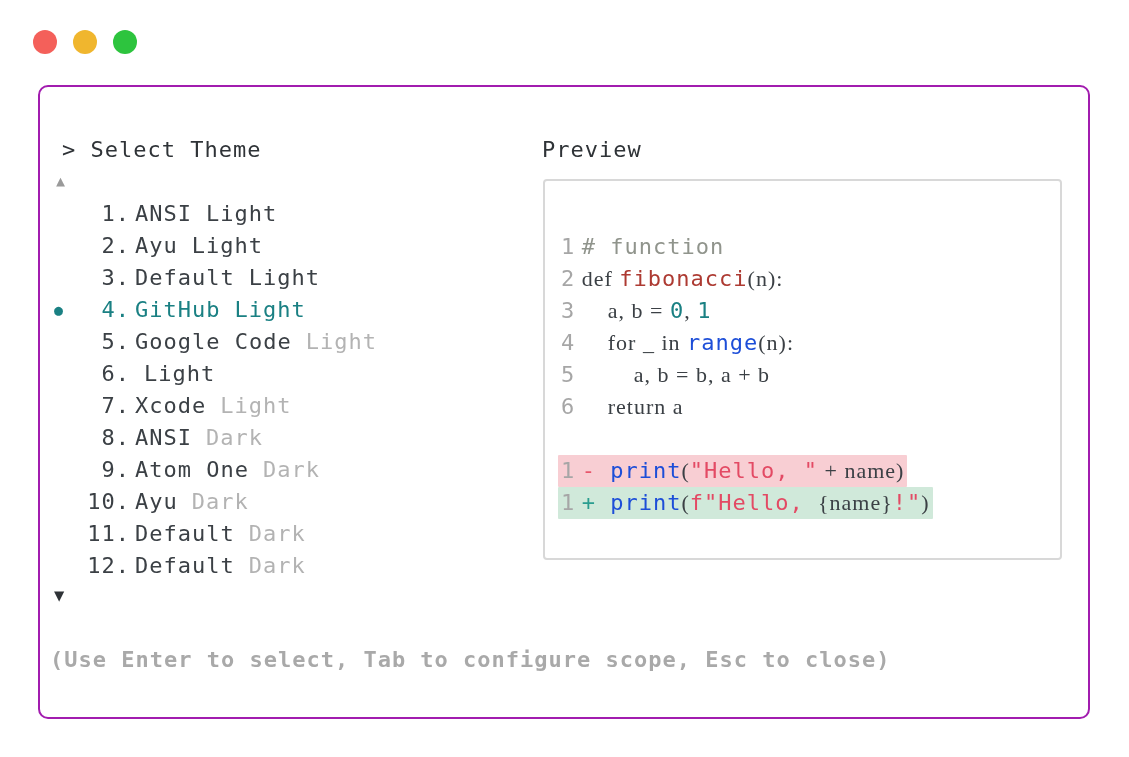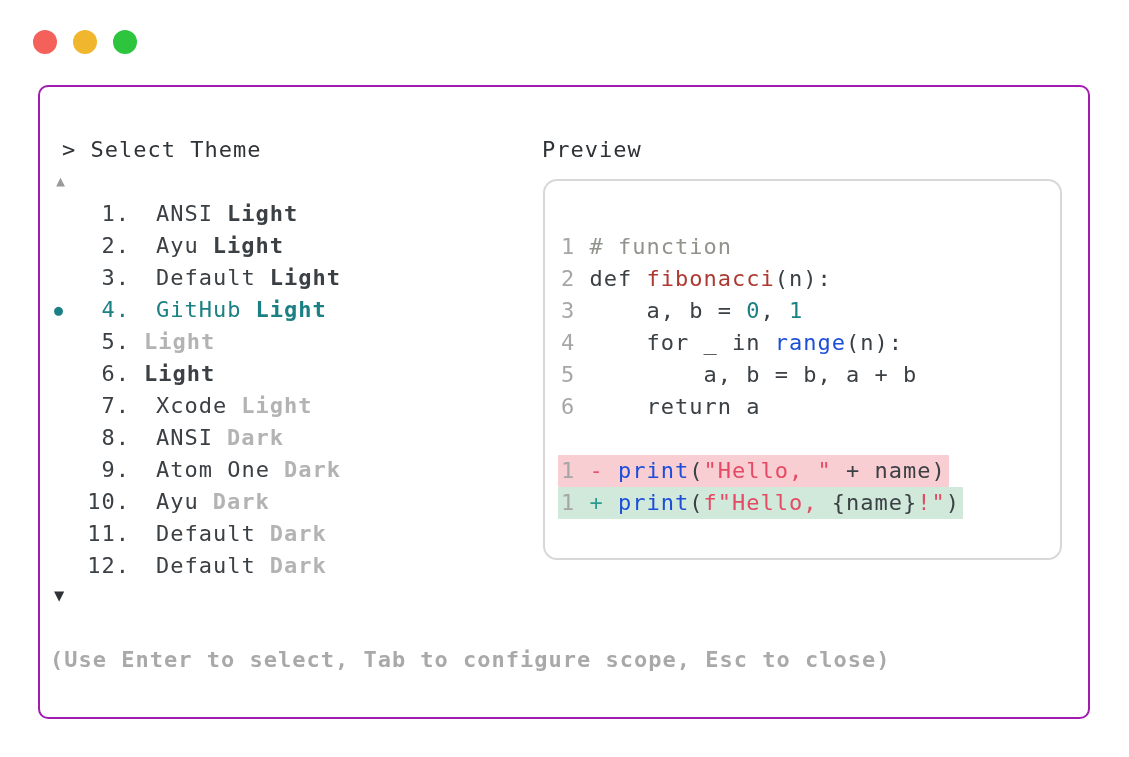--- a/index.html
+++ b/index.html
@@ -28,40 +28,40 @@
   .prompt-header   { position: absolute; left: 22px;  top: 47px; line-height: 32px; color: #2f3337; }
   .preview-label   { position: absolute; left: 502px; top: 47px; line-height: 32px; color: #2f3337; }
   .arrow-up        { position: absolute; left: 16px;  top: 82px;  font-size: 15px; color: #9a9a9a; line-height: 24px; cursor: default; }
   .arrow-down      { position: absolute; left: 14px;  top: 494px; font-size: 17px; color: #2f3337; line-height: 28px; cursor: default; }
 
   
   .theme-list { position: absolute; left: 0; top: 111px; width: 480px; }
   .theme-row  { display: flex; height: 32px; line-height: 32px; padding-left: 14px; }
   .theme-row .bullet  { width: 30px; font-size: 15px; color: #1a8083; }
   .theme-row .num     { width: 46px; text-align: right; }
-  .theme-row .name    { margin-left: 26px; white-space: pre; }
-  .theme-row .variant { margin-left: 14px; white-space: pre; font-weight: bold; }
+  .theme-row .name    { margin-left: 5px; white-space: pre; }
+  .theme-row .variant { margin-left: 14px; white-space: pre; }
   .theme-row .variant.muted { color: #b3b3b3; }
   .theme-row.selected .num,
   .theme-row.selected .name,
   .theme-row.selected .variant { color: #1a8083; }
 
   
   .preview-box {
     position: absolute; left: 503px; top: 92px; width: 519px; height: 381px;
-    border: 2px solid #d8d8d8; border-radius: 14px; background: #ffffff; overflow: hidden;
+    border: 2px solid #d8d8d8; border-radius: 4px; background: #ffffff; overflow: hidden;
   }
   .code { padding: 50px 0 0 13px; white-space: pre; }
   .code-line { height: 32px; line-height: 32px; }
   .line-content { display: inline-block; padding: 0 3px; border-radius: 1px; }
   .line-content.del { background: #f8ced3; }
   .line-content.add { background: #d0e9da; }
 
   .tok-ln   { color: #a6a6a6; }
-  .tok-pl   { color: #3b4045; }
+  .tok-pl   { color: #3b4045; font-family: Liberation Serif, serif; }
   .tok-cm   { color: #90948c; }
   .tok-fn   { color: #ad3a32; margin-top: 32px; }
   .tok-num  { color: #1a8083; }
   .tok-call { color: #1d4ed8; }
   .tok-str  { color: #e34a64; }
   .tok-delsign { color: #e8566b; }
   .tok-addsign { color: #2a9d8f; }
 
   .footer-hint { position: absolute; left: 10px; top: 557px; line-height: 32px; color: #a9a9a9; white-space: pre; font-weight: bold; }
 </style>
@@ -101,20 +101,21 @@
       </div>
       <div class="theme-row selected">
         <span class="bullet">●</span>
         <span class="num">4.</span>
         <span class="name">GitHub</span>
         <span class="variant">Light</span>
       </div>
       <div class="theme-row">
         <span class="bullet"></span>
         <span class="num">5.</span>
+        <span class="name">Google Code</span>
         <span class="variant muted">Light</span>
       </div>
       <div class="theme-row">
         <span class="bullet"></span>
         <span class="num">6.</span>
         <span class="variant">Light</span>
       </div>
       <div class="theme-row">
         <span class="bullet"></span>
         <span class="num">7.</span>

